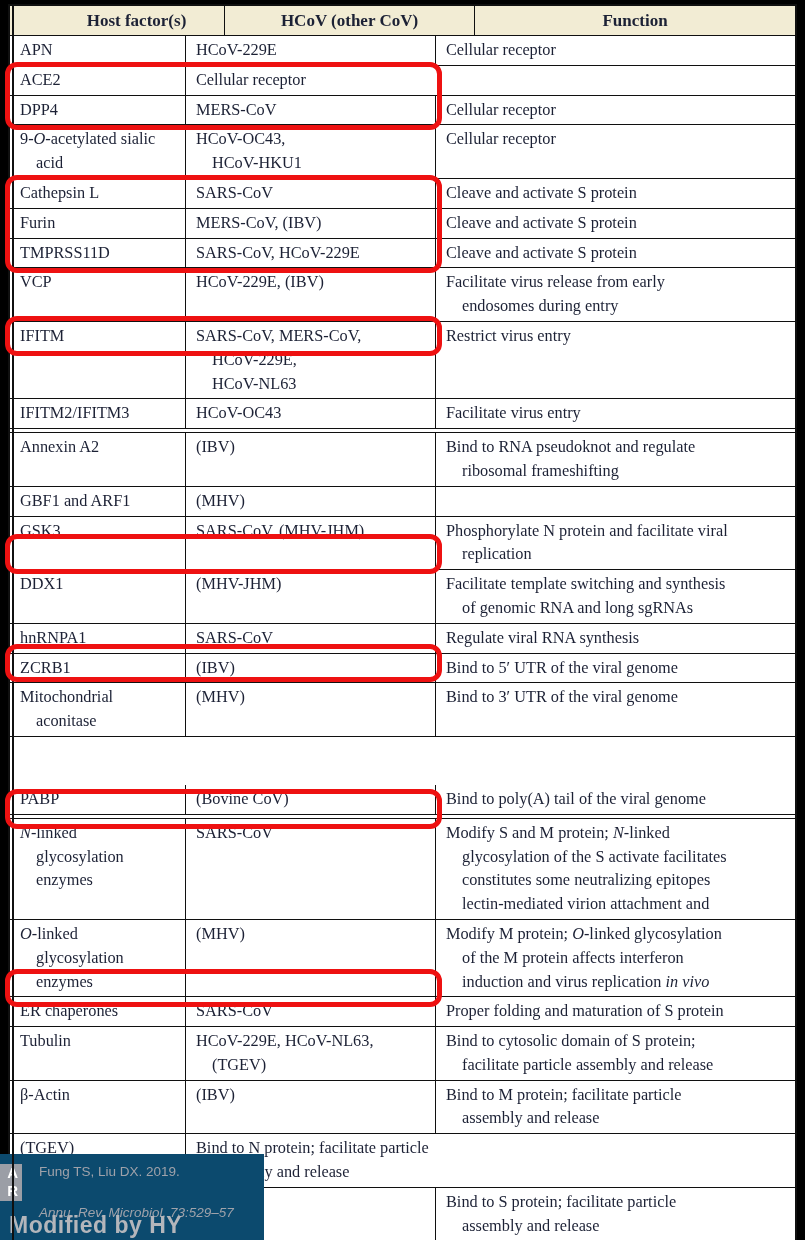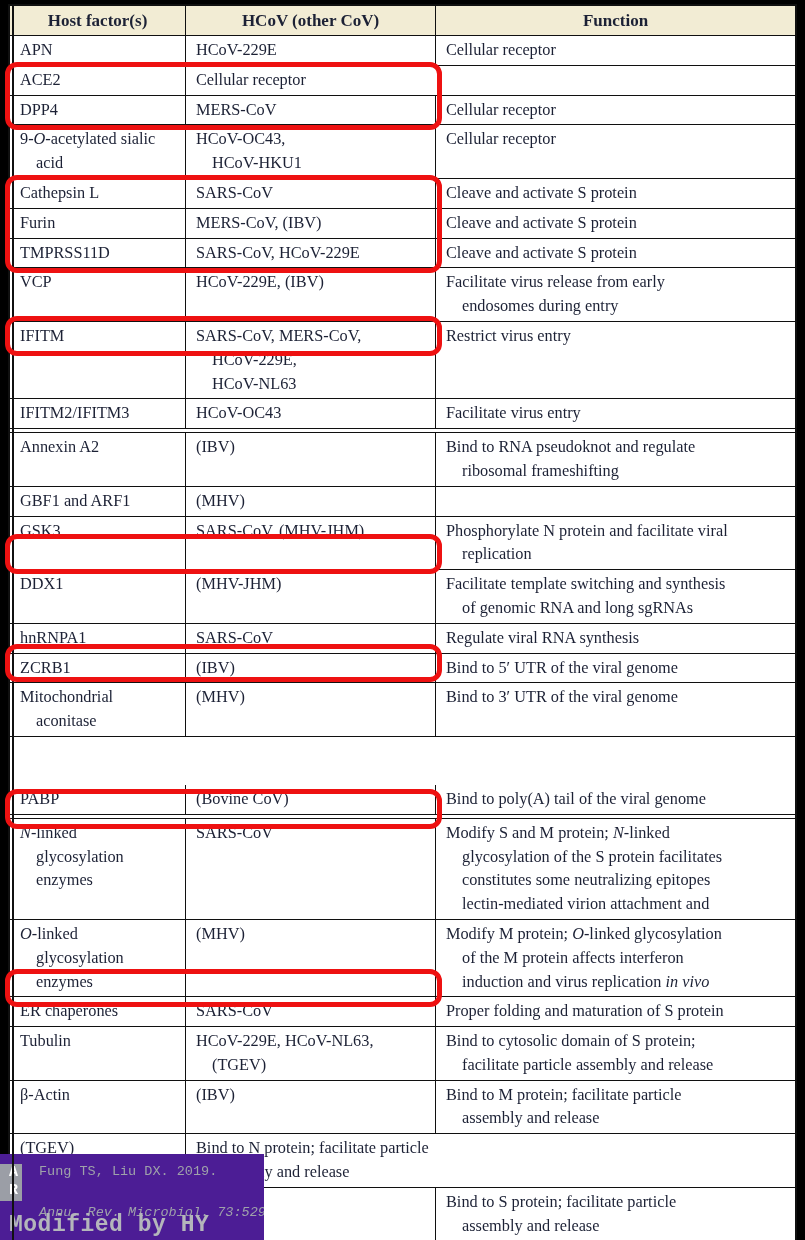--- a/index.html
+++ b/index.html
@@ -19,20 +19,21 @@
   }
   
   .table-wrap::before{
     content:"";position:absolute;left:2px;top:0;bottom:0;width:1.5px;
     background:var(--border,#101010);z-index:1;
   }
   .thead{
     display:grid;grid-template-columns:176px 250px 1fr;
     background:var(--header-bg,#f2ecd4);
     border-bottom:1.7px solid var(--border,#101010);
+    padding-left:39px;
   }
   .th{
     font-weight:bold;text-align:center;color:var(--text,#1c2135);
     font-size:17px;line-height:26px;padding:2px 4px 1px 4px;
     border-right:1.4px solid var(--border,#101010);
   }
   .th:last-child{border-right:none;}
   .trow{
     display:grid;grid-template-columns:176px 250px 1fr;
     border-bottom:1.4px solid var(--border,#101010);
@@ -51,22 +52,22 @@
     border-bottom:1.7px solid var(--border,#101010);
   }
   .hl{
     position:absolute;box-sizing:border-box;z-index:5;pointer-events:none;
     border:5.5px solid var(--highlight,#ee1111);border-radius:12px;
   }
 
   
   .cite-box{
     position:absolute;left:0;top:1154px;width:264px;height:86px;
-    background:#4c1d95;overflow:hidden;
-    font-family:Liberation Mono, monospace;
+    background:#0c4a6e;overflow:hidden;
+    font-family:Liberation Sans, sans-serif;
   }
   .ar-logo{
     position:absolute;left:-13px;top:10px;width:35px;height:37px;
     background:var(--logo-bg,#9b9ea6);color:#fff;
     font-weight:bold;font-size:15px;line-height:17.5px;
     text-align:right;padding-right:4px;box-sizing:border-box;
   }
   .cite-line1{
     position:absolute;left:39px;top:10px;font-size:13.5px;
     color:var(--cite,#9fa2aa);white-space:nowrap;
@@ -300,21 +301,21 @@
           <div class="cell c0">
             <div class="ln"><i>N</i>-linked</div>
             <div class="ln cont">glycosylation</div>
             <div class="ln cont">enzymes</div>
           </div>
           <div class="cell c1">
             <div class="ln">SARS-CoV</div>
           </div>
           <div class="cell c2">
             <div class="ln">Modify S and M protein; <i>N</i>-linked</div>
-            <div class="ln cont">glycosylation of the S protein facilitates</div>
+            <div class="ln cont">glycosylation of the S activate facilitates</div>
             <div class="ln cont">constitutes some neutralizing epitopes</div>
             <div class="ln cont">lectin-mediated virion attachment and</div>
           </div>
         </div>
         <div class="trow">
           <div class="cell c0">
             <div class="ln"><i>O</i>-linked</div>
             <div class="ln cont">glycosylation</div>
             <div class="ln cont">enzymes</div>
           </div>

